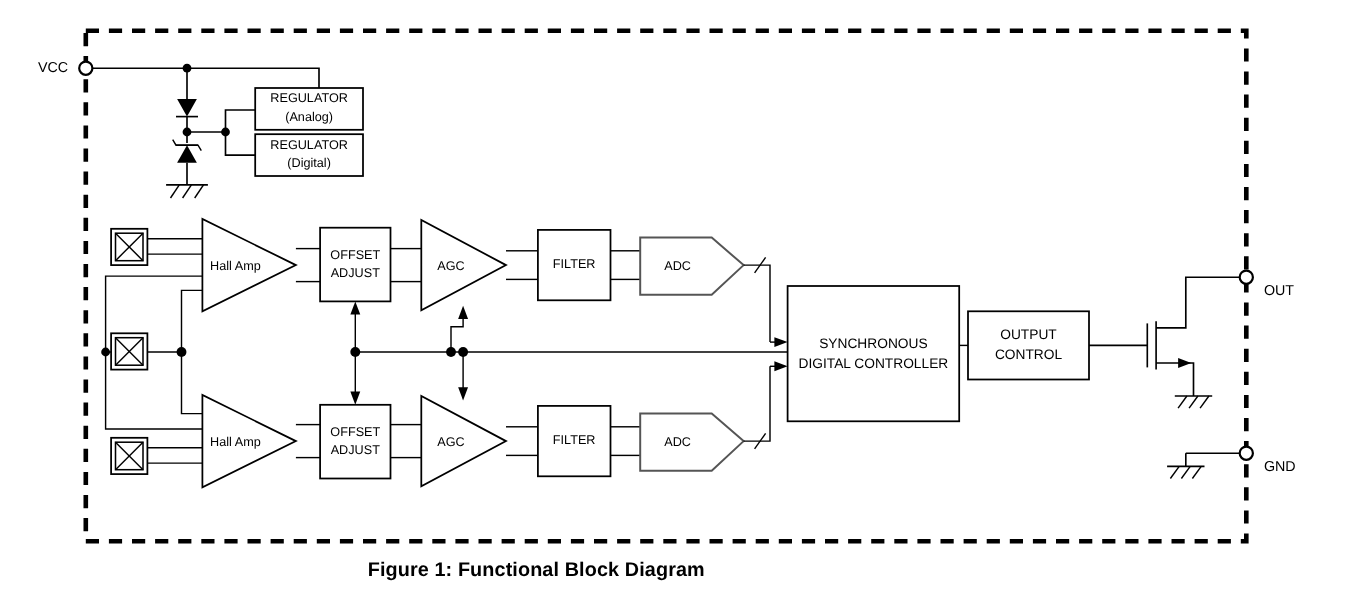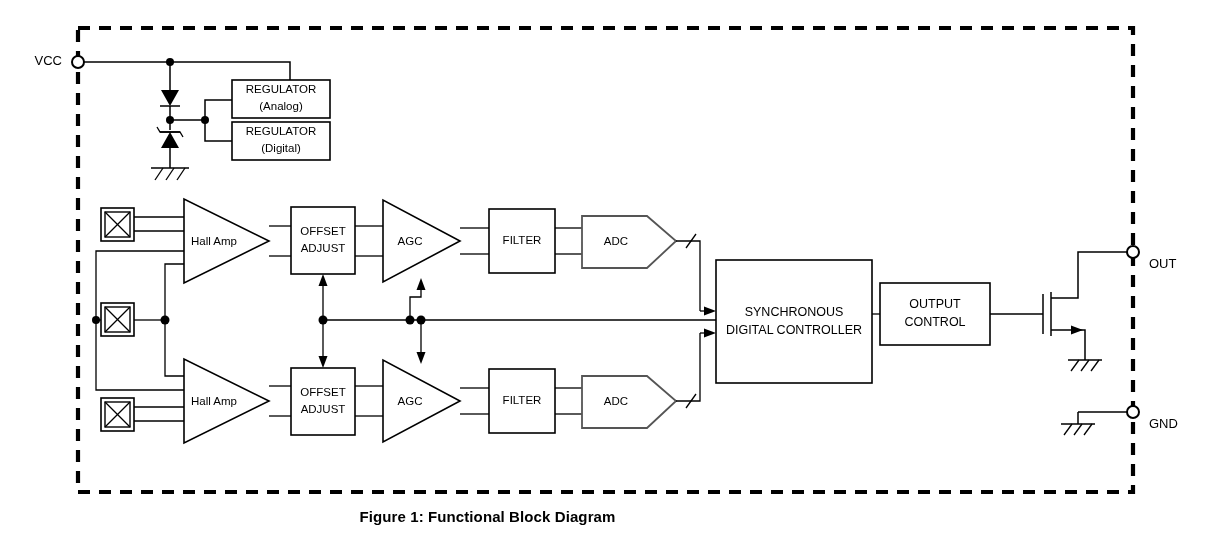--- a/index.html
+++ b/index.html
@@ -22,21 +22,21 @@
   .pin{fill:#ffffff;stroke:#000000;stroke-width:2;}
   .lbl{font-family:"Liberation Sans", sans-serif;font-size:12.5px;fill:#000;text-anchor:middle;dominant-baseline:middle;}
   .lbl-sm{font-family:"Liberation Sans", sans-serif;font-size:11.5px;fill:#000;text-anchor:middle;dominant-baseline:middle;}
   .lbl-pin{font-family:"Liberation Sans", sans-serif;font-size:13px;fill:#000;dominant-baseline:middle;}
   .lbl-pin-r{text-anchor:start;}
   .lbl-pin-l{text-anchor:end;}
   .caption{
     position:absolute;left:0;top:508px;width:975px;
     text-align:center;
     font-family:"Liberation Sans", sans-serif;
-    font-size:15px;font-weight:bold;color:#000;
+    font-size:18px;font-weight:bold;color:#000;
     letter-spacing:0.1px;
   }
 </style>
 </head>
 <body>
 
 <div id="diagram-root">
 
 <svg id="block-diagram" viewBox="0 0 1223 555" xmlns="http://www.w3.org/2000/svg">
 

